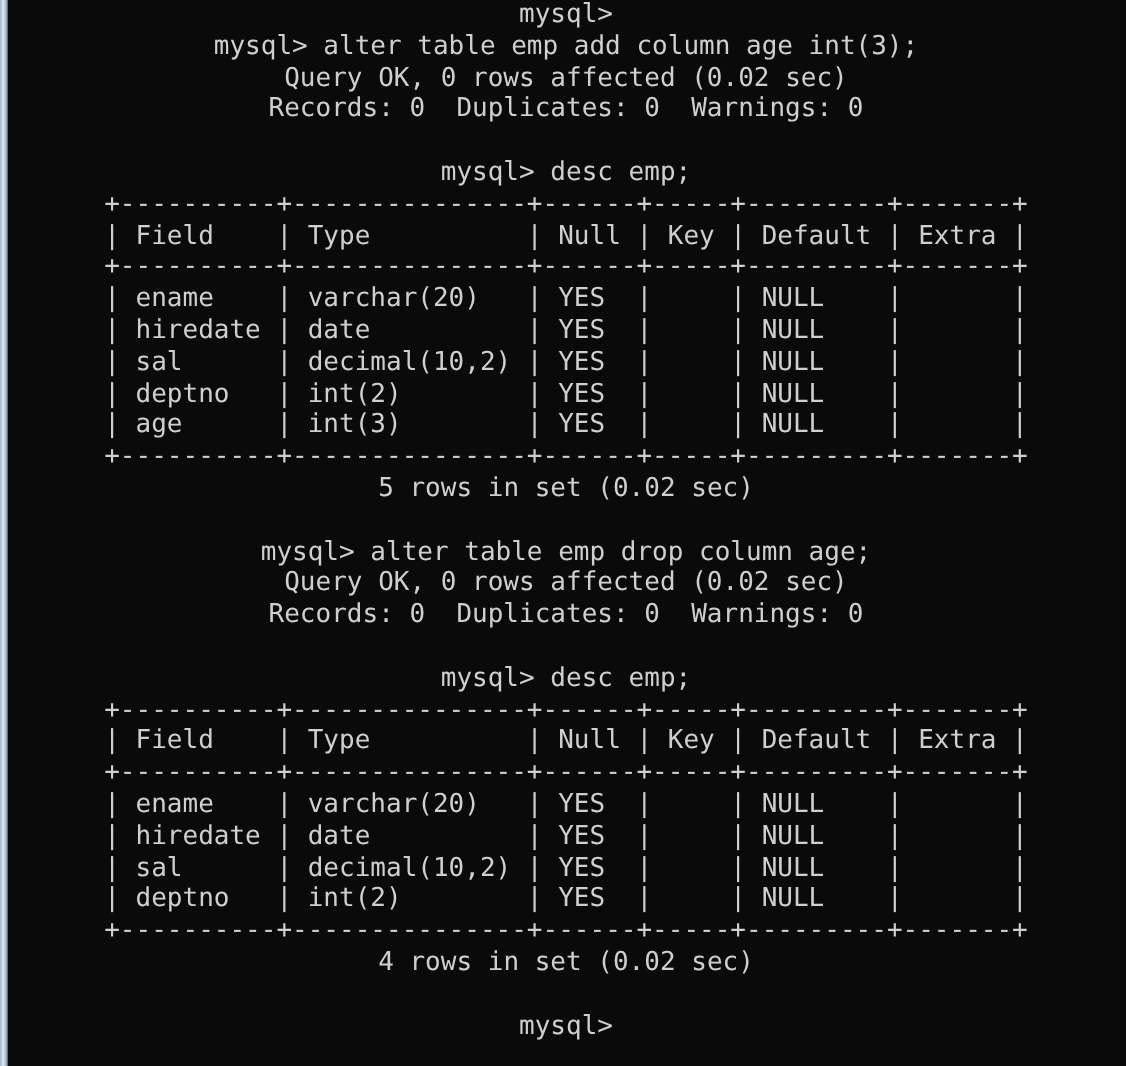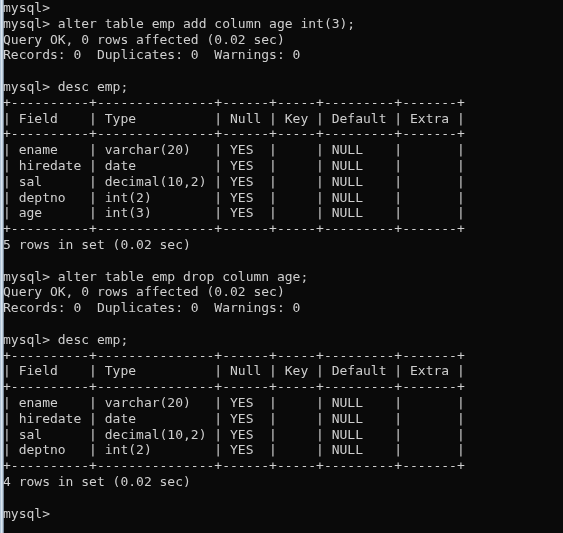--- a/index.html
+++ b/index.html
@@ -43,20 +43,21 @@
     line-height: 15.8px;
     white-space: pre;
     letter-spacing: 0px;
     -webkit-font-smoothing: none;
     font-smooth: never;
   }
   .line {
     display: block;
     height: 15.8px;
     white-space: pre;
+    text-align: center;
   }
 </style>
 </head>
 <body style="background: rgb(10, 10, 10);">
 
 <div id="terminal" style="background: rgb(10, 10, 10);">
 
   <div id="scrollbar-strip">
     <div id="scroll-thumb" style="height: 533px; top: 0px;"></div>
   </div>

